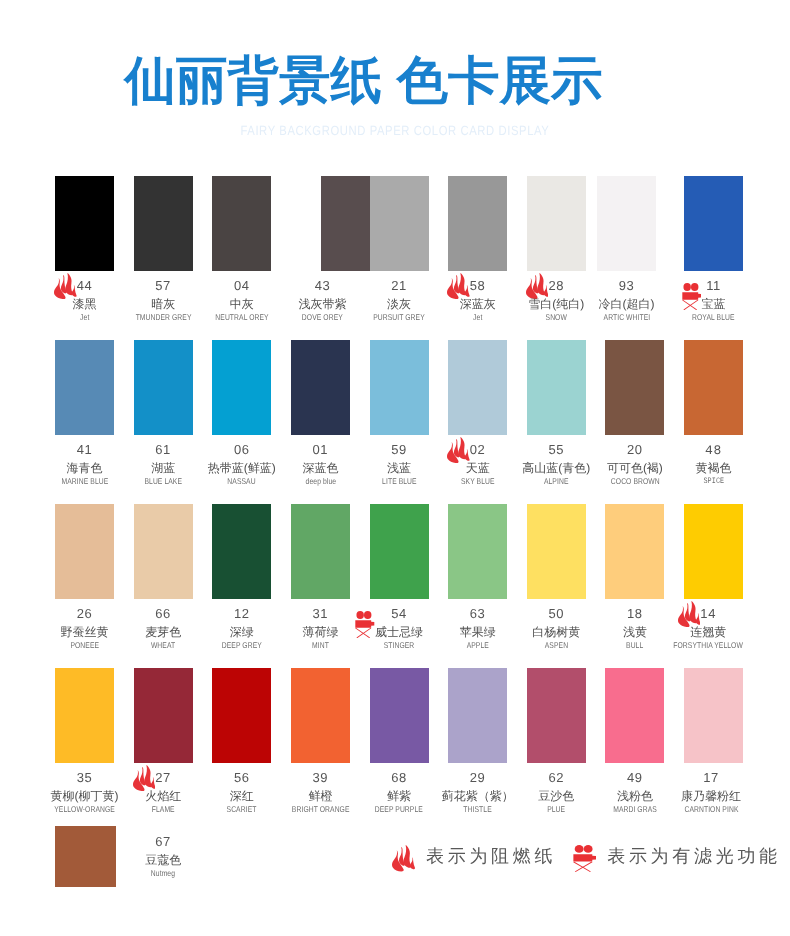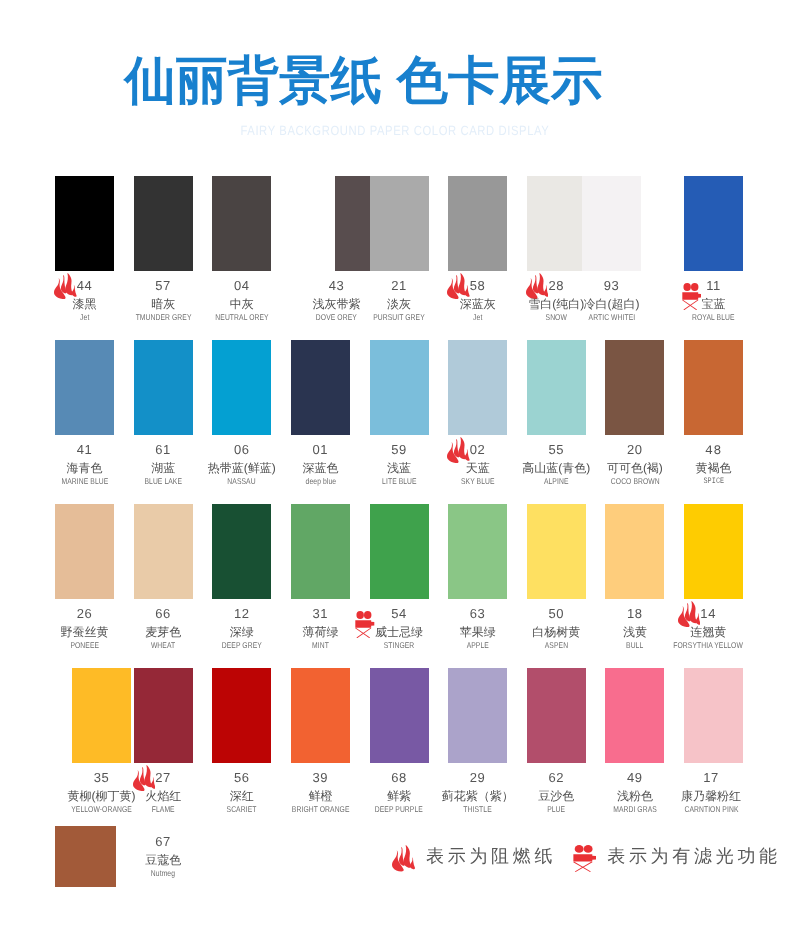--- a/index.html
+++ b/index.html
@@ -76,21 +76,21 @@
         </div>
       </div>
       <div class="cell" style="left: 212.25px; top: 176px;">
         <div class="chip" style="background: rgb(74, 68, 67);"></div>
         <div class="lbl">
           <div><span class="num">04</span></div>
           <div><span class="cn">中灰</span></div>
           <div class="en"><span>NEUTRAL OREY</span></div>
         </div>
       </div>
-      <div class="cell" style="left: 307px; top: 176px; padding-left: 28px;">
+      <div class="cell" style="left: 293px; top: 176px; padding-left: 28px;">
         <div class="chip" style="background: rgb(88, 77, 78);"></div>
         <div class="lbl">
           <div><span class="num">43</span></div>
           <div><span class="cn">浅灰带紫</span></div>
           <div class="en"><span>DOVE OREY</span></div>
         </div>
       </div>
       <div class="cell" style="left: 369.5px; top: 176px;">
         <div class="chip" style="background: rgb(170, 170, 170);"></div>
         <div class="lbl">
@@ -126,21 +126,21 @@
                     <path d="M10.1 2.0 C11.1 6.2 10.2 9.4 9.0 12.0 C7.5 15.4 7.7 18.0 9.6 19.9 C10.7 21.0 11.9 21.6 12.7 21.4 C13.6 21.2 13.9 20.4 13.3 19.2 C12.2 16.3 11.6 13.4 11.5 10.6 C11.4 8.0 11.5 5.5 11.3 4.0 C11.1 2.8 10.7 2.1 10.1 2.0 Z"></path>
                     <path d="M14.3 0.0 C15.4 4.8 14.6 8.9 13.3 12.3 C11.6 16.6 12.1 19.5 14.2 21.6 C15.6 22.9 17.2 23.6 18.4 23.4 C19.6 23.2 19.9 22.3 19.3 20.9 C17.9 17.6 17.7 14.2 18.2 10.8 C18.7 7.6 18.1 5.0 16.6 2.6 C15.7 1.2 14.9 0.3 14.3 0.0 Z"></path>
                     <path d="M20.6 12.9 C21.2 15.4 20.5 17.1 19.6 18.4 C18.2 20.4 18.1 22.1 19.2 23.4 C20.0 24.4 21.4 25.1 22.4 25.0 C23.2 24.9 23.4 24.2 23.1 23.3 C22.3 21.3 21.9 19.6 21.7 17.9 C21.5 16.3 21.4 14.7 21.2 13.7 C21.0 12.9 20.8 12.7 20.6 12.9 Z"></path>
                   </g>
                 </svg>
               </span></span></div>
           <div><span class="cn">雪白(纯白)</span></div>
           <div class="en"><span>SNOW</span></div>
         </div>
       </div>
-      <div class="cell" style="left: 582px; top: 176px;">
+      <div class="cell" style="left: 597px; top: 176px;">
         <div class="chip" style="background: rgb(244, 242, 243);"></div>
         <div class="lbl">
           <div><span class="num">93</span></div>
           <div><span class="cn">冷白(超白)</span></div>
           <div class="en"><span>ARTIC WHITEI</span></div>
         </div>
       </div>
       <div class="cell" style="left: 684px; top: 176px;">
         <div class="chip" style="background: rgb(37, 92, 181);"></div>
         <div class="lbl">
@@ -324,21 +324,21 @@
                     <path d="M10.1 2.0 C11.1 6.2 10.2 9.4 9.0 12.0 C7.5 15.4 7.7 18.0 9.6 19.9 C10.7 21.0 11.9 21.6 12.7 21.4 C13.6 21.2 13.9 20.4 13.3 19.2 C12.2 16.3 11.6 13.4 11.5 10.6 C11.4 8.0 11.5 5.5 11.3 4.0 C11.1 2.8 10.7 2.1 10.1 2.0 Z"></path>
                     <path d="M14.3 0.0 C15.4 4.8 14.6 8.9 13.3 12.3 C11.6 16.6 12.1 19.5 14.2 21.6 C15.6 22.9 17.2 23.6 18.4 23.4 C19.6 23.2 19.9 22.3 19.3 20.9 C17.9 17.6 17.7 14.2 18.2 10.8 C18.7 7.6 18.1 5.0 16.6 2.6 C15.7 1.2 14.9 0.3 14.3 0.0 Z"></path>
                     <path d="M20.6 12.9 C21.2 15.4 20.5 17.1 19.6 18.4 C18.2 20.4 18.1 22.1 19.2 23.4 C20.0 24.4 21.4 25.1 22.4 25.0 C23.2 24.9 23.4 24.2 23.1 23.3 C22.3 21.3 21.9 19.6 21.7 17.9 C21.5 16.3 21.4 14.7 21.2 13.7 C21.0 12.9 20.8 12.7 20.6 12.9 Z"></path>
                   </g>
                 </svg>
               </span></span></div>
           <div><span class="cn">连翘黄</span></div>
           <div class="en"><span>FORSYTHIA YELLOW</span></div>
         </div>
       </div>
-      <div class="cell" style="left: 72px; top: 668px; text-decoration: underline;">
+      <div class="cell" style="left: 55px; top: 668px; text-decoration: underline;">
         <div class="chip" style="background: rgb(254, 187, 38);"></div>
         <div class="lbl">
           <div><span class="num">35</span></div>
           <div><span class="cn">黄柳(柳丁黄)</span></div>
           <div class="en"><span>YELLOW-ORANGE</span></div>
         </div>
       </div>
       <div class="cell" style="left: 133.625px; top: 668px;">
         <div class="chip" style="background: rgb(149, 40, 55);"></div>
         <div class="lbl">

